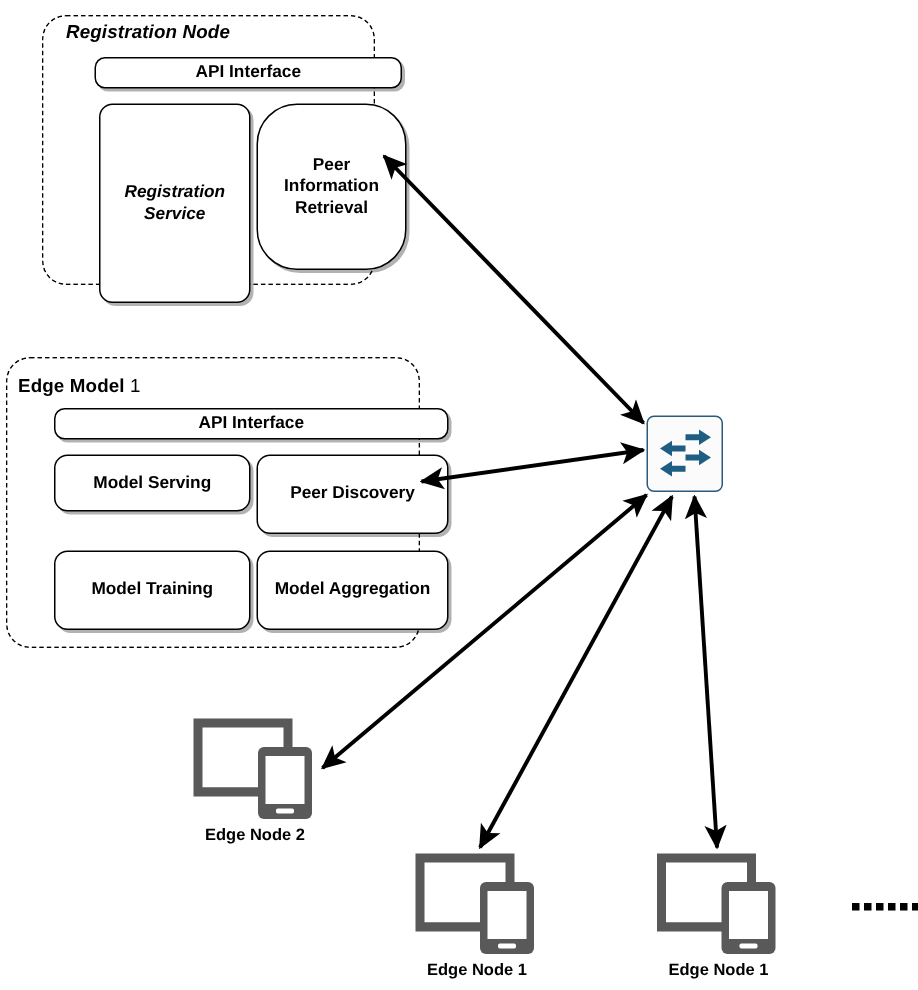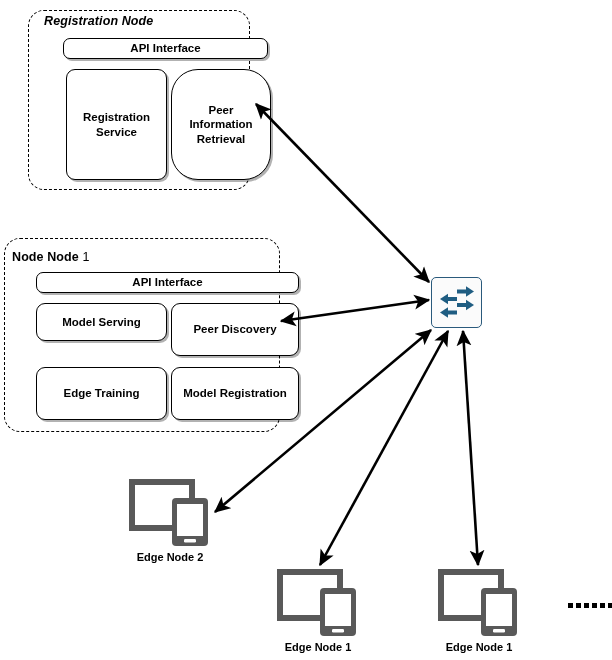--- a/index.html
+++ b/index.html
@@ -130,53 +130,53 @@
   <div class="node-container" style="left:28px; top:10px; width:222px; height:180px;"></div>
 
   <div class="container-title" style="left:44px; top:14px;font-style:italic;">
     <span>Registration Node</span>
   </div>
 
   <div class="comp-box api-bar" style="left:35px; top:38px; width:205px; height:21px;">
     <span class="label">API Interface</span>
   </div>
 
-  <div class="comp-box" style="left:38px; top:69px; width:101px; height:111px;">
+  <div class="comp-box" style="left:38px; top:69px; width:101px; height:133px;font-style:italic;">
     <span class="label">Registration<br>Service</span>
   </div>
 
   <div class="comp-box" style="left:143px; top:69px; width:100px; height:111px;border-radius:27px;">
     <span class="label">Peer<br>Information<br>Retrieval</span>
   </div>
 
   <div class="node-container" style="left:4px; top:238px; width:276px; height:194px;"></div>
 
   <div class="container-title" style="left:12px; top:250px;">
-    <span>Node Node</span>
+    <span>Edge Model</span>
     <span class="light">1</span>
   </div>
 
   <div class="comp-box api-bar" style="left:8px; top:272px; width:263px; height:21px;">
     <span class="label">API Interface</span>
   </div>
 
   <div class="comp-box" style="left:8px; top:303px; width:131px; height:38px;">
     <span class="label">Model Serving</span>
   </div>
 
   <div class="comp-box" style="left:143px; top:303px; width:128px; height:53px;">
     <span class="label">Peer Discovery</span>
   </div>
 
   <div class="comp-box" style="left:8px; top:367px; width:131px; height:53px;">
-    <span class="label">Edge Training</span>
+    <span class="label">Model Training</span>
   </div>
 
   <div class="comp-box" style="left:143px; top:367px; width:128px; height:53px;">
-    <span class="label">Model Registration</span>
+    <span class="label">Model Aggregation</span>
   </div>
 
   <div class="switch-icon" style="left:431px; top:277px; width:51px; height:51px;">
     <svg width="49" height="49" viewBox="0 0 49 49" xmlns="http://www.w3.org/2000/svg">
 
       <g fill="#1f5d82">
         <rect x="25" y="11.5" width="11" height="4"></rect>
         <path d="M 34 8.3 L 42 13.5 L 34 18.7 Z"></path>
       </g>
 

